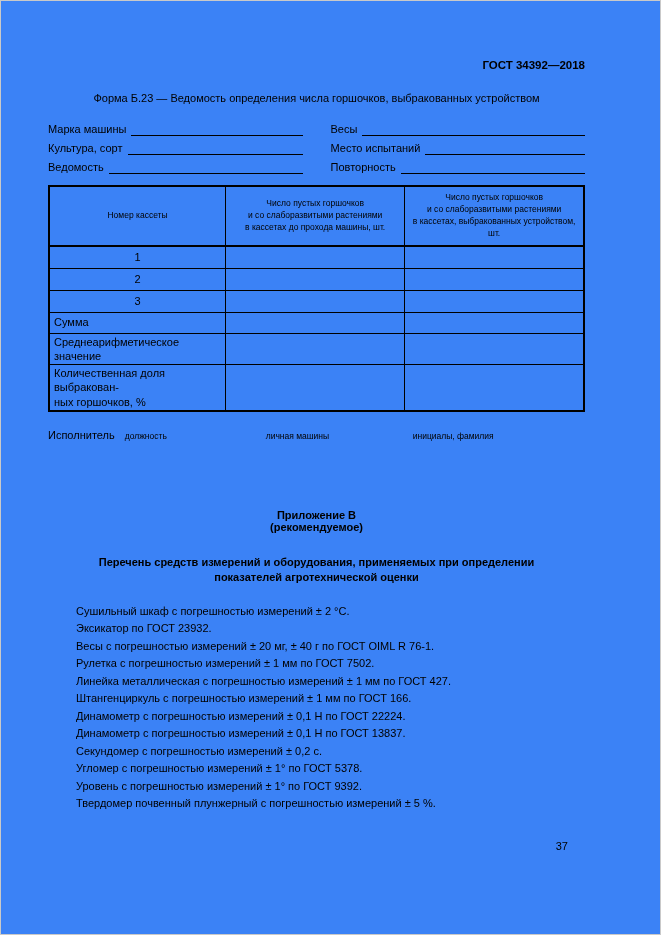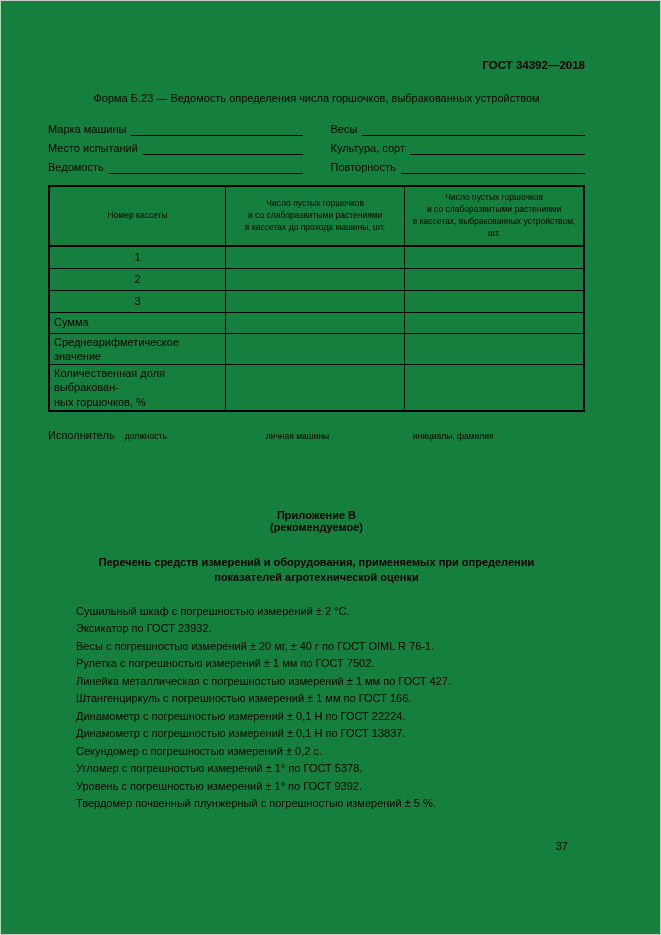--- a/index.html
+++ b/index.html
@@ -1,17 +1,17 @@
 <!DOCTYPE html>
 <html><head>
 <meta charset="utf-8">
 <style>
   html,body { margin:0; padding:0; background:#ffffff; }
   .page {
-    position:relative; width:661px; height:935px; background:#15803d;
+    position:relative; width:661px; height:935px; background:#3b82f6;
     border:1px solid #c9c9c9; box-sizing:border-box;
     font-family:"Liberation Sans","DejaVu Sans",sans-serif;
     font-size:11px; color:#000;
   }
   .content { position:absolute; left:47px; top:0; width:537px; }
 
   .doc-header { margin-top:58px; text-align:right; font-weight:bold; font-size:11.5px; }
   .form-caption { margin-top:21px; font-size:11px;text-align:center; }
 
   .form-fields { margin-top:13px; }
@@ -70,25 +70,25 @@
           <span class="field-label">Марка машины</span>
           <span class="field-blank"></span>
         </div>
         <div class="field">
           <span class="field-label">Весы</span>
           <span class="field-blank"></span>
         </div>
       </div>
       <div class="field-row">
         <div class="field">
-          <span class="field-label">Место испытаний</span>
+          <span class="field-label">Культура, сорт</span>
           <span class="field-blank"></span>
         </div>
         <div class="field">
-          <span class="field-label">Культура, сорт</span>
+          <span class="field-label">Место испытаний</span>
           <span class="field-blank"></span>
         </div>
       </div>
       <div class="field-row">
         <div class="field">
           <span class="field-label">Ведомость</span>
           <span class="field-blank"></span>
         </div>
         <div class="field">
           <span class="field-label">Повторность</span>

